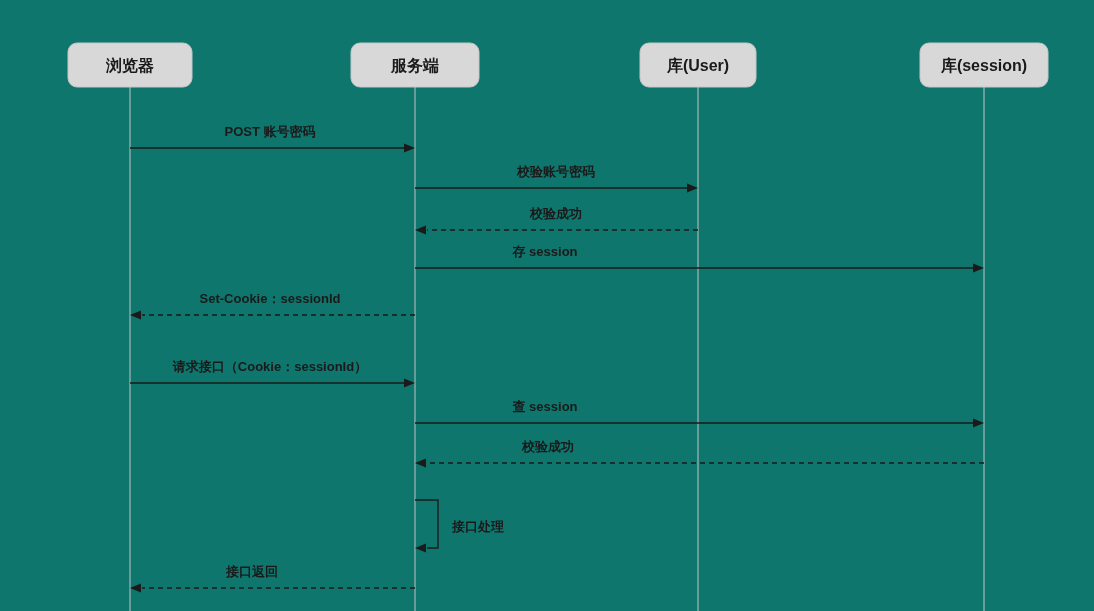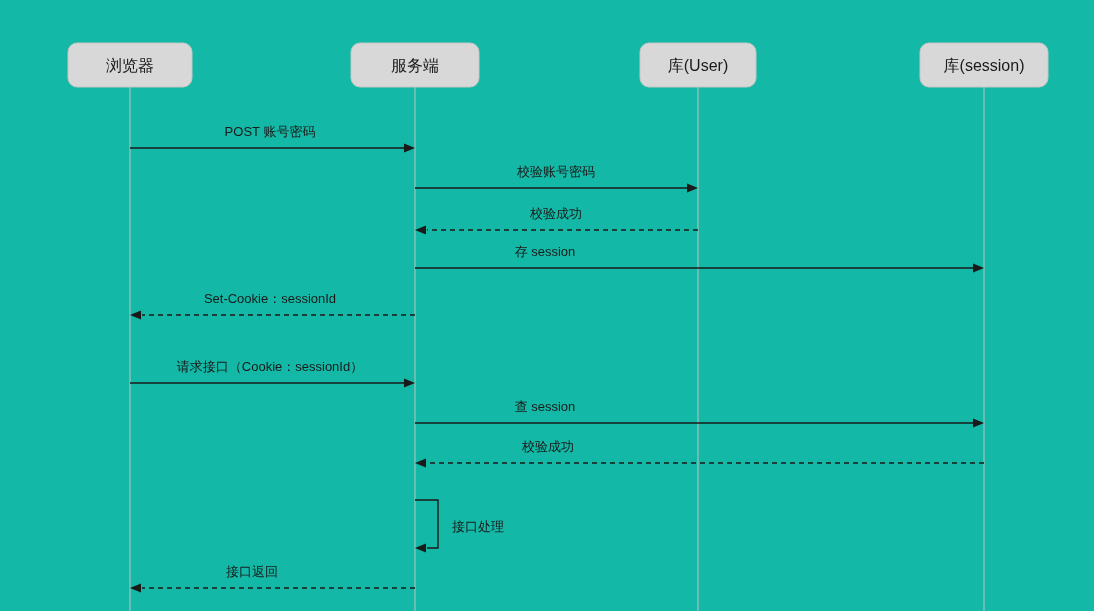--- a/index.html
+++ b/index.html
@@ -5,22 +5,23 @@
   html, body {
     margin: 0;
     padding: 0;
     background: #ffffff;
     font-family: "Liberation Sans", "DejaVu Sans", sans-serif;
   }
   .canvas {
     position: relative;
     width: 1094px;
     height: 611px;
-    background: #14b8a6;
+    background: #0f766e;
     overflow: hidden;
+    font-weight: bold;
   }
   svg { display: block; }
   .lifeline {
     stroke: var(--lifeline, #c2c2c2);
     stroke-width: 1;
   }
   .actor-box {
     fill: var(--actor-bg, #d8d8d8);
     stroke: var(--actor-border, #c6c6c6);
     stroke-width: 1;

